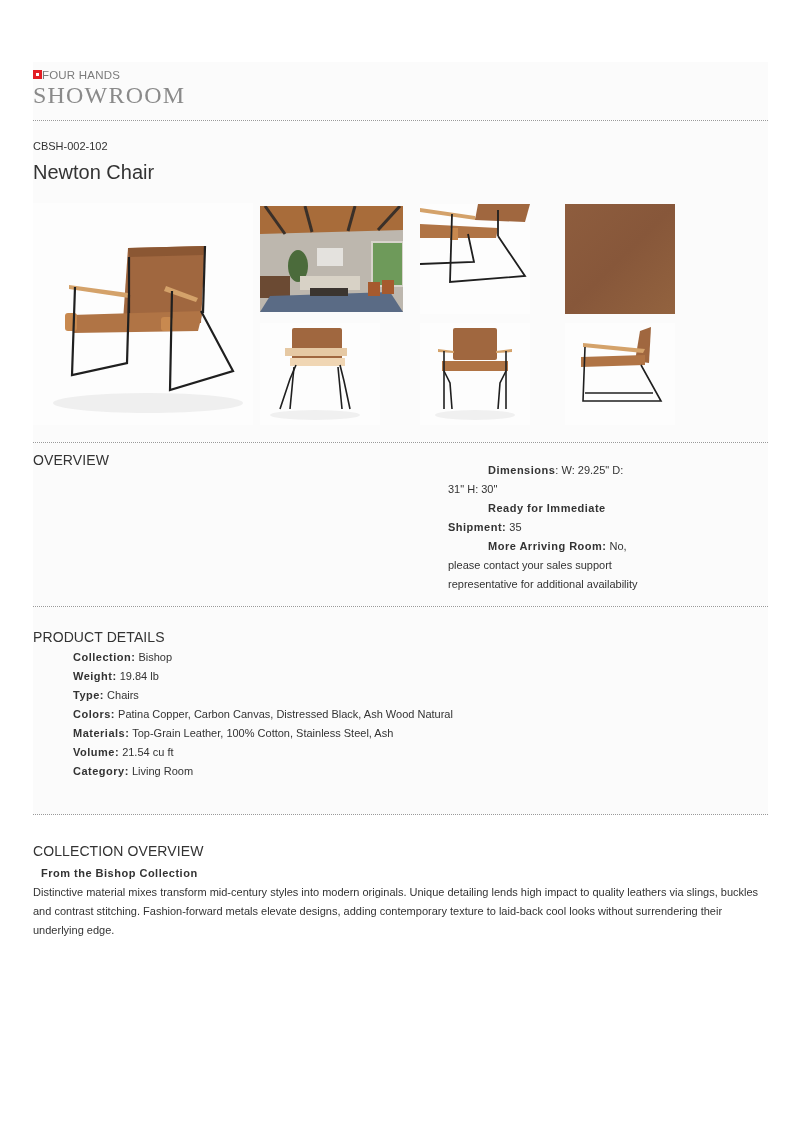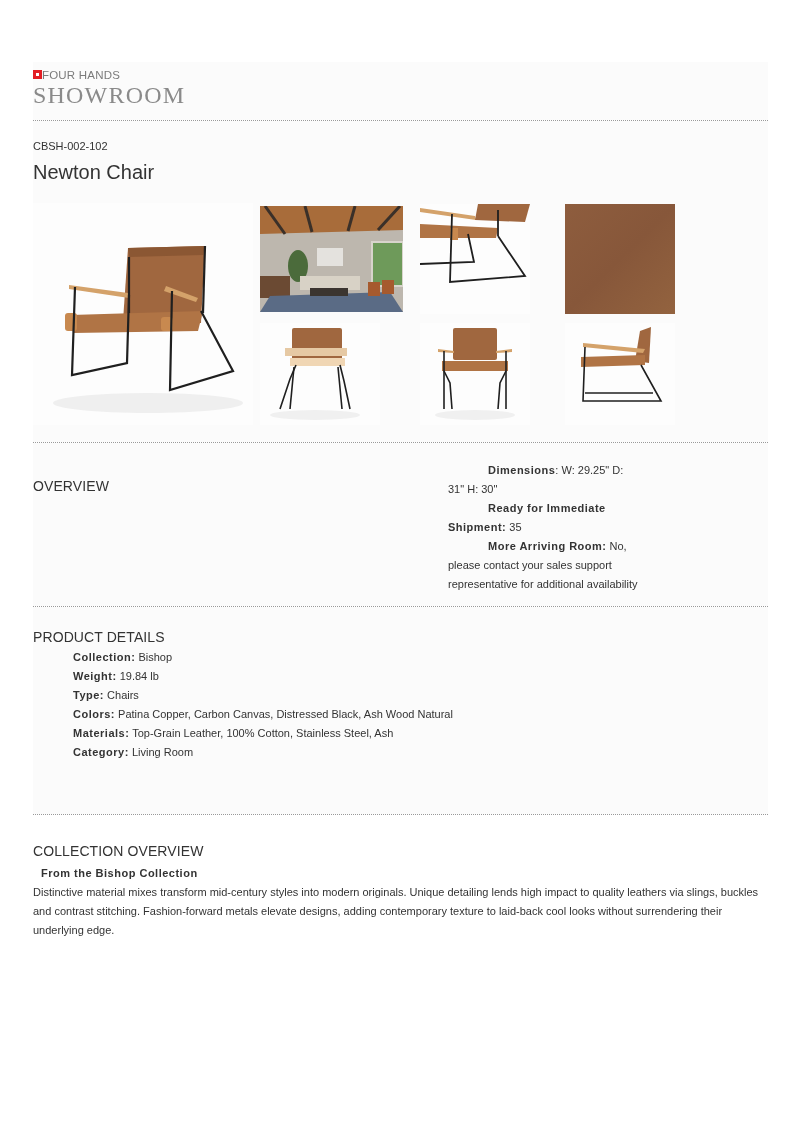--- a/index.html
+++ b/index.html
@@ -27,21 +27,21 @@
   .t1 { left: 227px; top: 85px; width: 143px; height: 106px; }
   .t2 { left: 387px; top: 83px; width: 110px; height: 110px; background: #fff; }
   .t3 { left: 532px; top: 83px; width: 110px; height: 110px; background: #8a5a3c; }
   .t4 { left: 227px; top: 202px; width: 120px; height: 102px; background: #fff; }
   .t5 { left: 387px; top: 202px; width: 110px; height: 102px; background: #fff; }
   .t6 { left: 532px; top: 202px; width: 110px; height: 102px; background: #fff; }
   .img svg { width: 100%; height: 100%; display: block; }
 
   .overview { height: 163px; position: relative; }
   .section-title { font-family: "Liberation Sans", sans-serif; font-size: 14px; color: #333; font-weight: normal; text-transform: uppercase; letter-spacing: 0.1px; }
-  .overview .section-title { position: absolute; left: 0; top: 35px; }
+  .overview .section-title { position: absolute; left: 0; top: 9px; }
   .specs { position: absolute; left: 415px; top: 18px; width: 190px; font-family: "Liberation Sans", sans-serif; font-size: 11px; line-height: 19px; color: #333; }
   .lbl { font-weight: bold; letter-spacing: 0.5px; color: #333; padding-left: 40px; }
 
   .details { height: 207px; padding-top: 22px; }
   .detail-list { margin-top: 3px; font-family: "Liberation Sans", sans-serif; font-size: 11px; line-height: 19px; color: #333; }
 
   .collection { padding-top: 28px; }
   .coll-sub { font-family: "Liberation Sans", sans-serif; font-size: 11px; font-weight: bold; letter-spacing: 0.5px; margin-top: 5px; line-height: 19px; color: #333; margin-left: 8px; }
   .coll-body { font-family: "Liberation Sans", sans-serif; font-size: 11px; line-height: 19px; color: #333; width: 735px; }
 </style>
@@ -200,20 +200,21 @@
   <div class="divider"></div>
 
   <div class="details band">
     <h2 class="section-title">PRODUCT DETAILS</h2>
     <div class="detail-list">
       <div><span class="lbl">Collection:</span><span> Bishop</span></div>
       <div><span class="lbl">Weight:</span><span> 19.84 lb</span></div>
       <div><span class="lbl">Type:</span><span> Chairs</span></div>
       <div><span class="lbl">Colors:</span><span> Patina Copper, Carbon Canvas, Distressed Black, Ash Wood Natural</span></div>
       <div><span class="lbl">Materials:</span><span> Top-Grain Leather, 100% Cotton, Stainless Steel, Ash</span></div>
+      <div><span class="lbl">Volume:</span><span> 21.54 cu ft</span></div>
       <div><span class="lbl">Category:</span><span> Living Room</span></div>
     </div>
   </div>
 
   <div class="divider"></div>
 
   <div class="collection">
     <h2 class="section-title">COLLECTION OVERVIEW</h2>
     <div class="coll-sub">From the Bishop Collection</div>
     <p class="coll-body">Distinctive material mixes transform mid-century styles into modern originals. Unique detailing lends high impact to quality leathers via slings, buckles and contrast stitching. Fashion-forward metals elevate designs, adding contemporary texture to laid-back cool looks without surrendering their underlying edge.</p>

